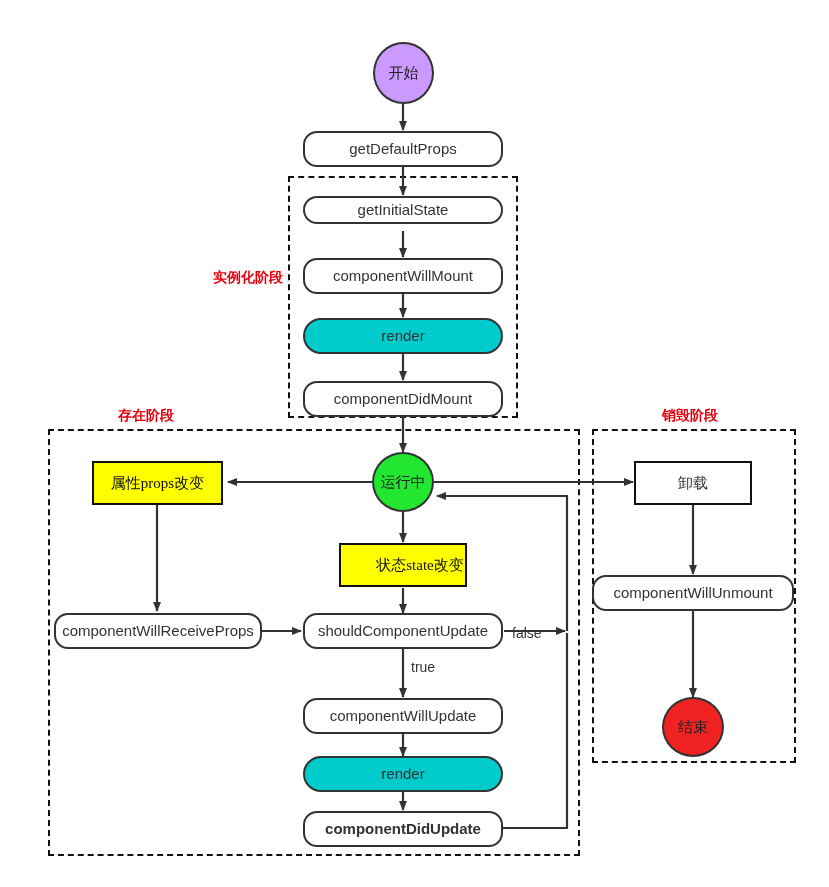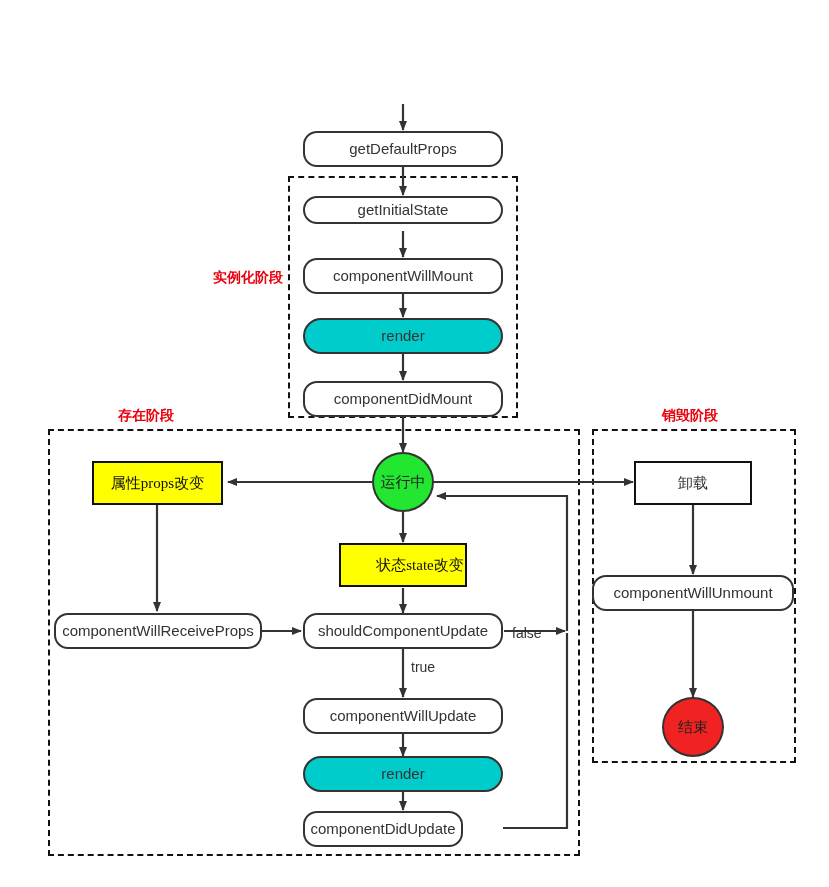--- a/index.html
+++ b/index.html
@@ -140,20 +140,23 @@
       <path d="M693,505 L693,574"></path>
 
       <path d="M693,610 L693,697"></path>
     </g>
     <g stroke="#333333" stroke-width="2.2" fill="none">
 
       <path d="M503,828 L567,828 L567,633"></path>
     </g>
   </svg>
 
+  <div class="node node-circle" style="left:373px; top:42px; width:61px; height:62px; background:#cc99ff;">
+    <span>开始</span>
+  </div>
 
   <div class="node node-rounded" style="left:303px; top:131px; width:200px; height:36px;">
     <span>getDefaultProps</span>
   </div>
 
   <div class="node node-rounded" style="left:303px; top:196px; width:200px; height:28px;">
     <span>getInitialState</span>
   </div>
 
   <div class="node node-rounded" style="left:303px; top:258px; width:200px; height:36px;">
@@ -189,21 +192,21 @@
   </div>
 
   <div class="node node-rounded" style="left:303px; top:698px; width:200px; height:36px;">
     <span>componentWillUpdate</span>
   </div>
 
   <div class="node node-pill" style="left:303px; top:756px; width:200px; height:36px; background:#00cccc;">
     <span>render</span>
   </div>
 
-  <div class="node node-rounded" style="left:303px; top:811px; width:160px; height:36px;">
+  <div class="node node-rounded" style="left:303px; top:811px; width:200px; height:36px;font-weight:bold;">
     <span>componentDidUpdate</span>
   </div>
 
   <div class="node node-rect" style="left:634px; top:461px; width:118px; height:44px;align-items:center;">
     <span>卸载</span>
   </div>
 
   <div class="node node-rounded" style="left:592px; top:575px; width:202px; height:36px;">
     <span>componentWillUnmount</span>
   </div>

